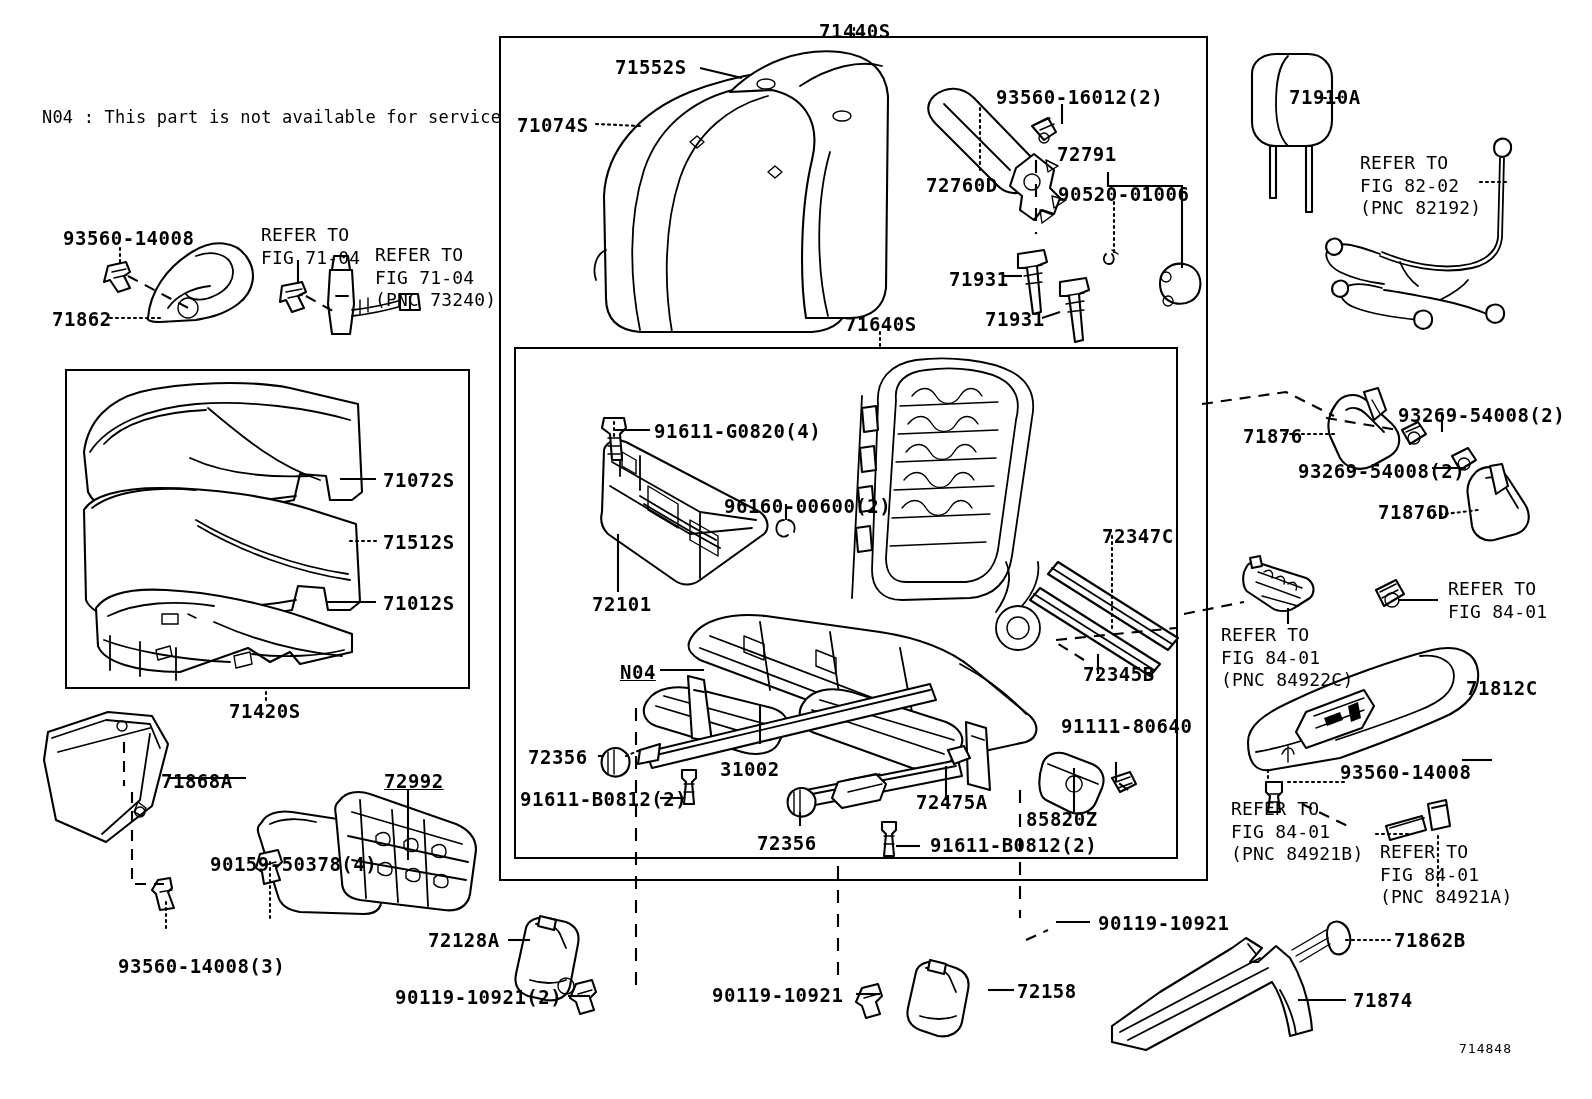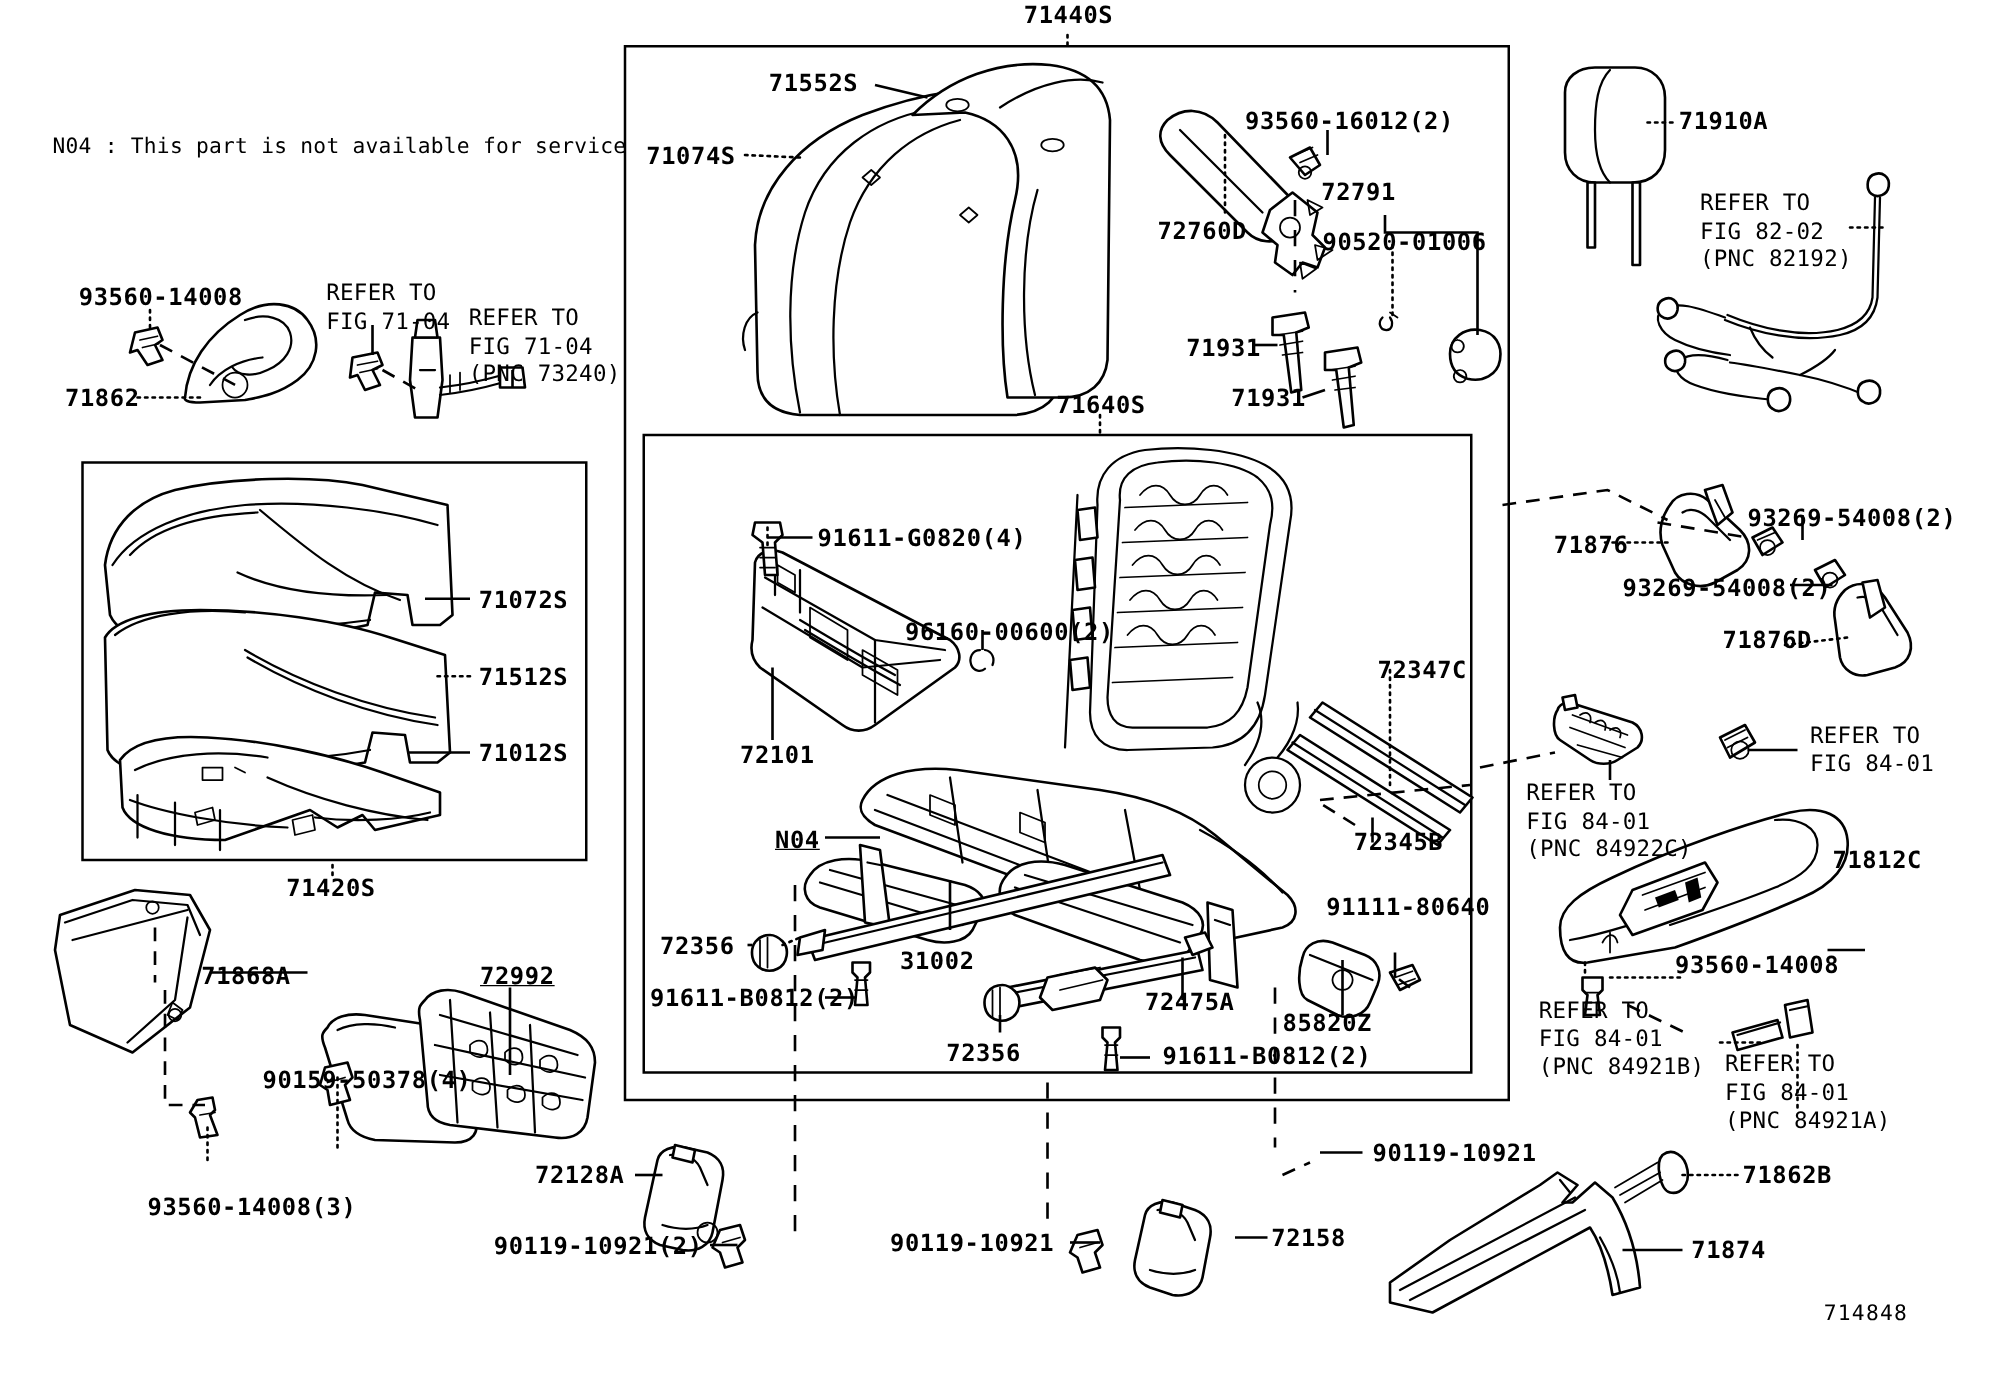--- a/index.html
+++ b/index.html
@@ -3,21 +3,21 @@
 <meta charset="utf-8">
 <style>
   html,body{margin:0;padding:0;background:#ffffff;}
   #page{position:relative;width:1592px;height:1099px;background:#fff;
         font-family:"DejaVu Sans Mono","Liberation Mono",monospace;
         color:#000;overflow:hidden;}
   .lbl{position:absolute;font-weight:bold;font-size:19px;letter-spacing:0.5px;
        white-space:pre;line-height:1.28;}
   .note{position:absolute;font-size:17px;font-weight:normal;white-space:pre;letter-spacing:0.2px;}
   .refer{position:absolute;font-size:18px;white-space:pre;line-height:1.25;letter-spacing:0.2px;}
-  .figno{position:absolute;font-size:17px;letter-spacing:1px;}
+  .figno{position:absolute;font-size:13px;letter-spacing:1px;}
   .box{position:absolute;border:2.5px solid #000;box-sizing:border-box;}
   .box.inner{border-width:2px;}
   svg.art{position:absolute;left:0;top:0;width:1592px;height:1099px;
           pointer-events:none;overflow:visible;}
   .ld{stroke:#000;fill:none;}
   .solid{stroke-width:2.1;}
   .dot{stroke-width:2.1;stroke-dasharray:2 4;stroke-linecap:round;}
   .dash{stroke-width:2.1;stroke-dasharray:11 8;}
   .dashv{stroke-width:2.1;stroke-dasharray:13 11;}
   .part{fill:#fff;stroke:#000;stroke-width:2.1;stroke-linejoin:round;stroke-linecap:round;}
@@ -494,33 +494,33 @@
     <path class="ld solid" d="M1298,1000 L1346,1000"></path>
 
     <path class="ld dashv" d="M636,708 L636,990"></path>
     <path class="ld dashv" d="M838,866 L838,984"></path>
     <path class="ld dashv" d="M1020,790 L1020,918"></path>
     <path class="ld dashv" d="M1036,160 L1036,234"></path>
   </svg>
 
   <div class="note" style="left:42px;top:107px;">N04 : This part is not available for service</div>
 
-  <div class="lbl" style="left:819px;top:0;">71440S</div>
+  <div class="lbl" style="left:819px;top:19px;">71440S</div>
   <div class="lbl" style="left:845px;top:312px;">71640S</div>
   <div class="lbl" style="left:229px;top:699px;">71420S</div>
 
   <div class="lbl" style="left:615px;top:55px;">71552S</div>
   <div class="lbl" style="left:517px;top:113px;">71074S</div>
   <div class="lbl" style="left:996px;top:85px;">93560-16012(2)</div>
   <div class="lbl" style="left:926px;top:173px;">72760D</div>
   <div class="lbl" style="left:1057px;top:142px;">72791</div>
   <div class="lbl" style="left:1058px;top:182px;">90520-01006</div>
   <div class="lbl" style="left:949px;top:267px;">71931</div>
   <div class="lbl" style="left:985px;top:307px;">71931</div>
-  <div class="lbl" style="left:1343px;top:85px;text-align:center;">71910A</div>
+  <div class="lbl" style="left:1289px;top:85px;text-align:center;">71910A</div>
   <div class="refer" style="left:1360px;top:152px;">REFER TO
 FIG 82-02
 (PNC 82192)</div>
 
   <div class="lbl" style="left:63px;top:226px;">93560-14008</div>
   <div class="lbl" style="left:52px;top:307px;">71862</div>
   <div class="refer" style="left:261px;top:224px;">REFER TO
 FIG 71-04</div>
   <div class="refer" style="left:375px;top:244px;">REFER TO
 FIG 71-04

